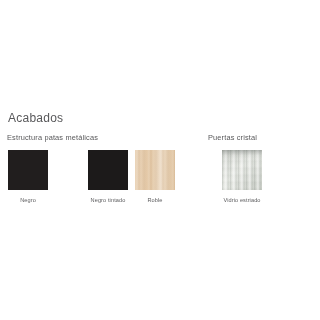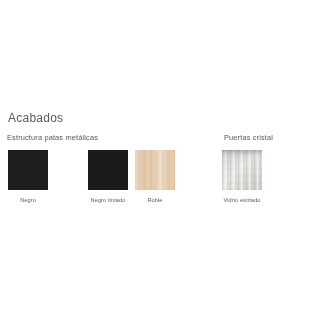--- a/index.html
+++ b/index.html
@@ -40,21 +40,21 @@
   .group-header {
     position: absolute;
     top: 133px;
     font-size: 7.4px;
     letter-spacing: 0.15px;
     color: #58585a;
     white-space: nowrap;
   }
   .group-header.g0 { left: 7px; }
   .group-header.g1 { left: 88px; }
-  .group-header.g2 { left: 208px; margin-left: 16px; }
+  .group-header.g2 { left: 208px; }
 
   
   .swatch {
     position: absolute;
     top: 150px;
     width: 40px;
     height: 40px;
   }
   .swatch.s0 { left: 8px; }
   .swatch.s1 { left: 88px; }

